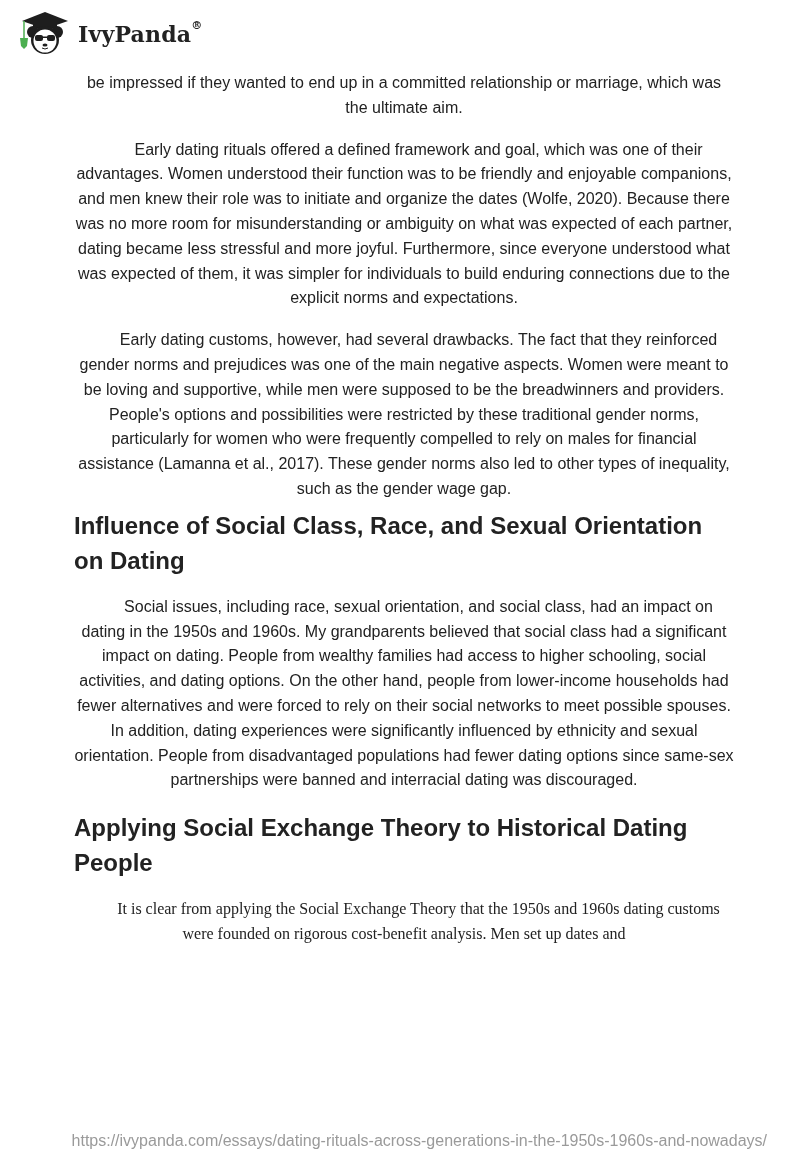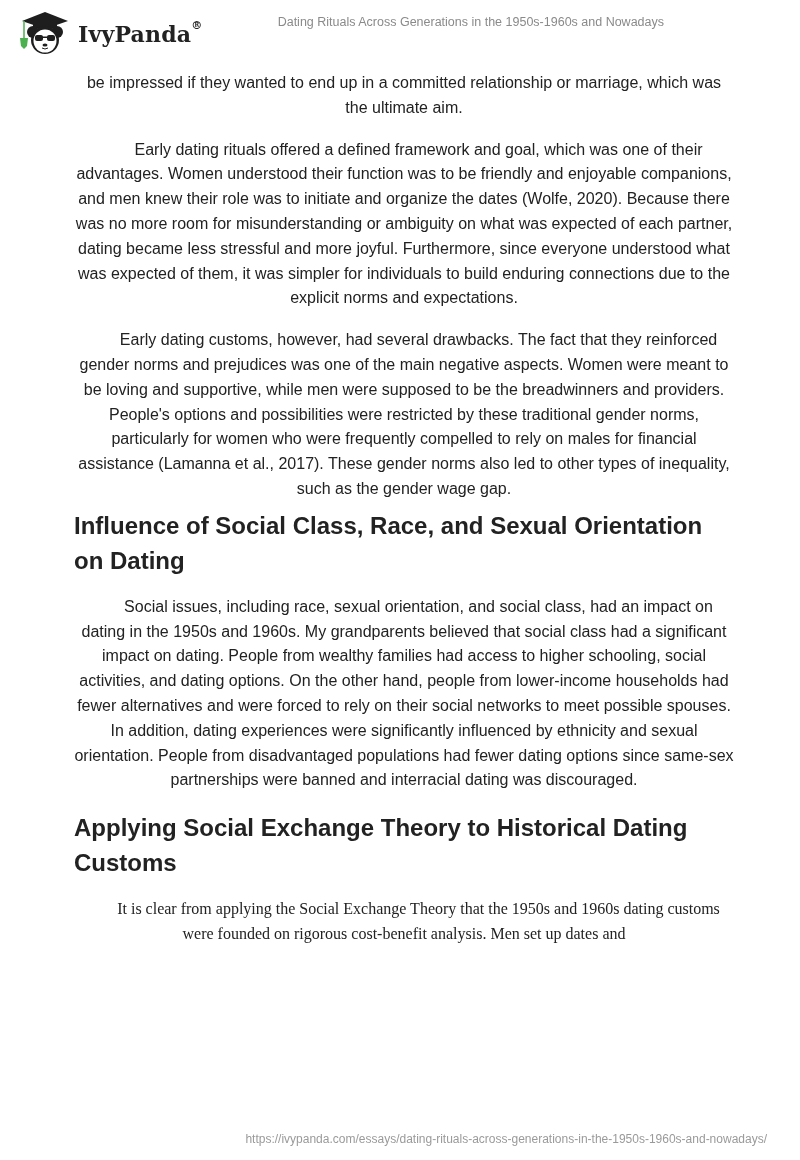--- a/index.html
+++ b/index.html
@@ -7,21 +7,21 @@
     .header { position: absolute; left: 0; top: 0; width: 696px; height: 60px; }
     .logo { position: absolute; left: 16px; top: 8px; display: flex; align-items: center; }
     .logo-mark { width: 58px; height: 48px; }
     .logo-text { font-family: "DejaVu Serif", serif; font-weight: bold; font-size: 22px; color: #222; margin-left: 4px; margin-top: 4px; letter-spacing: 0.2px; }
     .logo-text sup { font-size: 11px; vertical-align: top; position: relative; top: -2px; }
     .header-title { position: absolute; right: 32px; top: 15px; font-size: 12.5px; color: #8a8a8a; }
     .content { position: absolute; left: 74px; top: 71px; width: 660px; }
     p.para { margin: 0; font-size: 16px; line-height: 24.8px; color: #222; text-align: center; }
     p.indent { text-indent: 29px; }
     h2 { margin: 0; font-size: 24px; font-weight: bold; line-height: 35px; color: #222; }
-    .footer-url { position: absolute; right: 33px; top: 1132px; font-size: 12px; color: #9a9a9a; }
+    .footer-url { position: absolute; right: 33px; top: 1132px; font-size: 16px; color: #9a9a9a; }
   </style>
 </head>
 <body>
 
 <div class="header">
   <div class="logo">
     <svg class="logo-mark" viewBox="0 0 58 48">
 
       <polygon points="6,13 29,4 52,13 29,21" fill="#1e1e1e"></polygon>
       <rect x="17" y="14" width="24" height="6" fill="#1e1e1e"></rect>
@@ -37,30 +37,29 @@
 
       <rect x="19" y="27" width="8" height="6" rx="2" fill="#1e1e1e"></rect>
       <rect x="31" y="27" width="8" height="6" rx="2" fill="#1e1e1e"></rect>
       <rect x="26" y="28.5" width="6" height="1.5" fill="#1e1e1e"></rect>
 
       <ellipse cx="29" cy="37" rx="2.5" ry="1.6" fill="#1e1e1e"></ellipse>
       <path d="M26,40 Q29,42 32,40" stroke="#1e1e1e" stroke-width="1" fill="none"></path>
     </svg>
     <span class="logo-text"><span>IvyPanda</span><sup>®</sup></span>
   </div>
-  <div class="header-title">Dating Rituals Across Generations in the 1950s-1960s and Nowadays</div>
 </div>
 
 <div class="content">
   <p class="para">be impressed if they wanted to end up in a committed relationship or marriage, which was the ultimate aim.</p>
 
   <p class="para indent" style="margin-top:17px;">Early dating rituals offered a defined framework and goal, which was one of their advantages. Women understood their function was to be friendly and enjoyable companions, and men knew their role was to initiate and organize the dates (Wolfe, 2020). Because there was no more room for misunderstanding or ambiguity on what was expected of each partner, dating became less stressful and more joyful. Furthermore, since everyone understood what was expected of them, it was simpler for individuals to build enduring connections due to the explicit norms and expectations.</p>
 
   <p class="para indent" style="margin-top:17px;">Early dating customs, however, had several drawbacks. The fact that they reinforced gender norms and prejudices was one of the main negative aspects. Women were meant to be loving and supportive, while men were supposed to be the breadwinners and providers. People's options and possibilities were restricted by these traditional gender norms, particularly for women who were frequently compelled to rely on males for financial assistance (Lamanna et al., 2017). These gender norms also led to other types of inequality, such as the gender wage gap.</p>
 
   <h2 style="margin-top:6px;">Influence of Social Class, Race, and Sexual Orientation on Dating</h2>
   <p class="para indent" style="margin-top:17px;">Social issues, including race, sexual orientation, and social class, had an impact on dating in the 1950s and 1960s. My grandparents believed that social class had a significant impact on dating. People from wealthy families had access to higher schooling, social activities, and dating options.  On the other hand, people from lower-income households had fewer alternatives and were forced to rely on their social networks to meet possible spouses. In addition, dating experiences were significantly influenced by ethnicity and sexual orientation. People from disadvantaged populations had fewer dating options since same-sex partnerships were banned and interracial dating was discouraged.</p>
 
-  <h2 style="margin-top:17px;">Applying Social Exchange Theory to Historical Dating Customs</h2>
+  <h2 style="margin-top:17px;">Applying Social Exchange Theory to Historical Dating People</h2>
   <p class="para indent" style="margin-top:17px;font-family:Liberation Serif, serif;">It is clear from applying the Social Exchange Theory that the 1950s and 1960s dating customs were founded on rigorous cost-benefit analysis. Men set up dates and</p>
 </div>
 
 <div class="footer-url">https://ivypanda.com/essays/dating-rituals-across-generations-in-the-1950s-1960s-and-nowadays/</div>
 
 </body></html>

